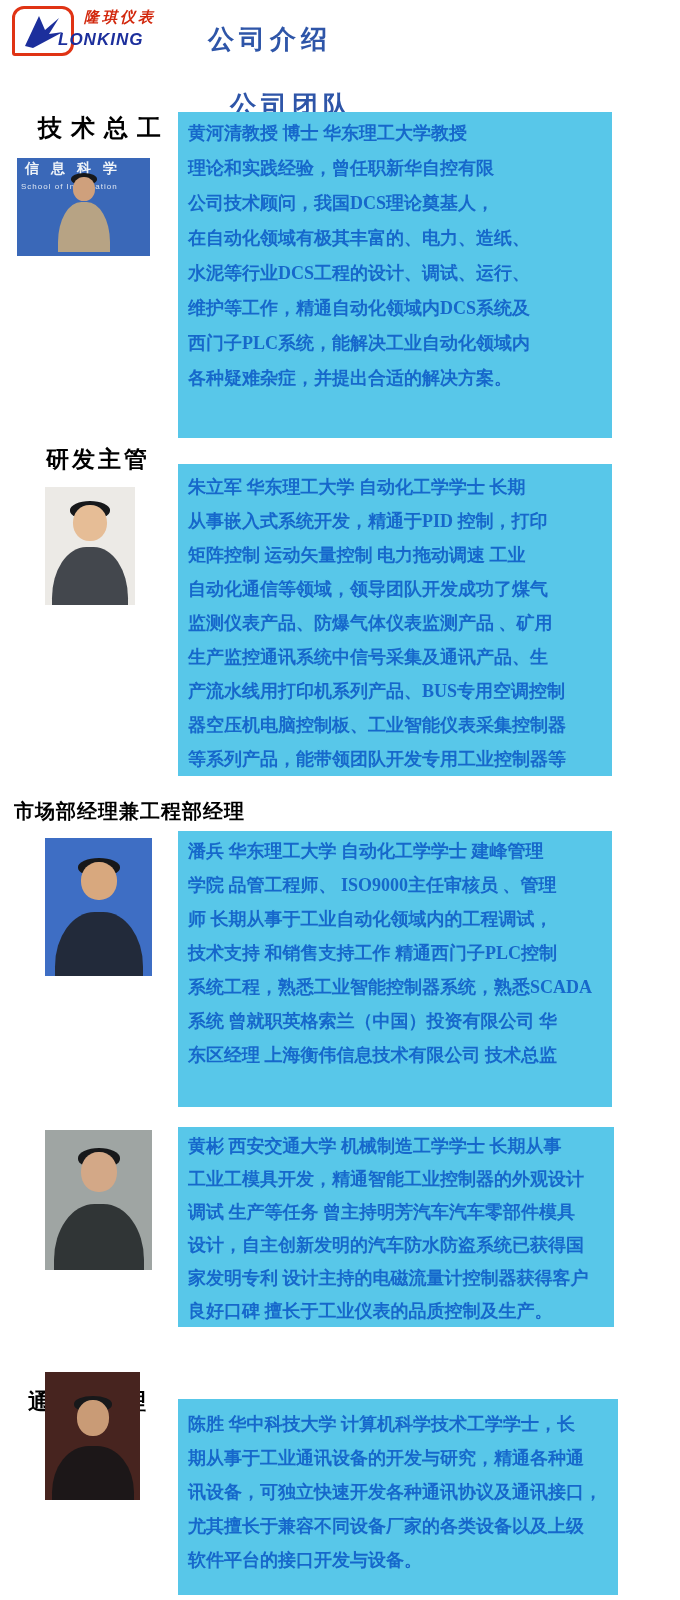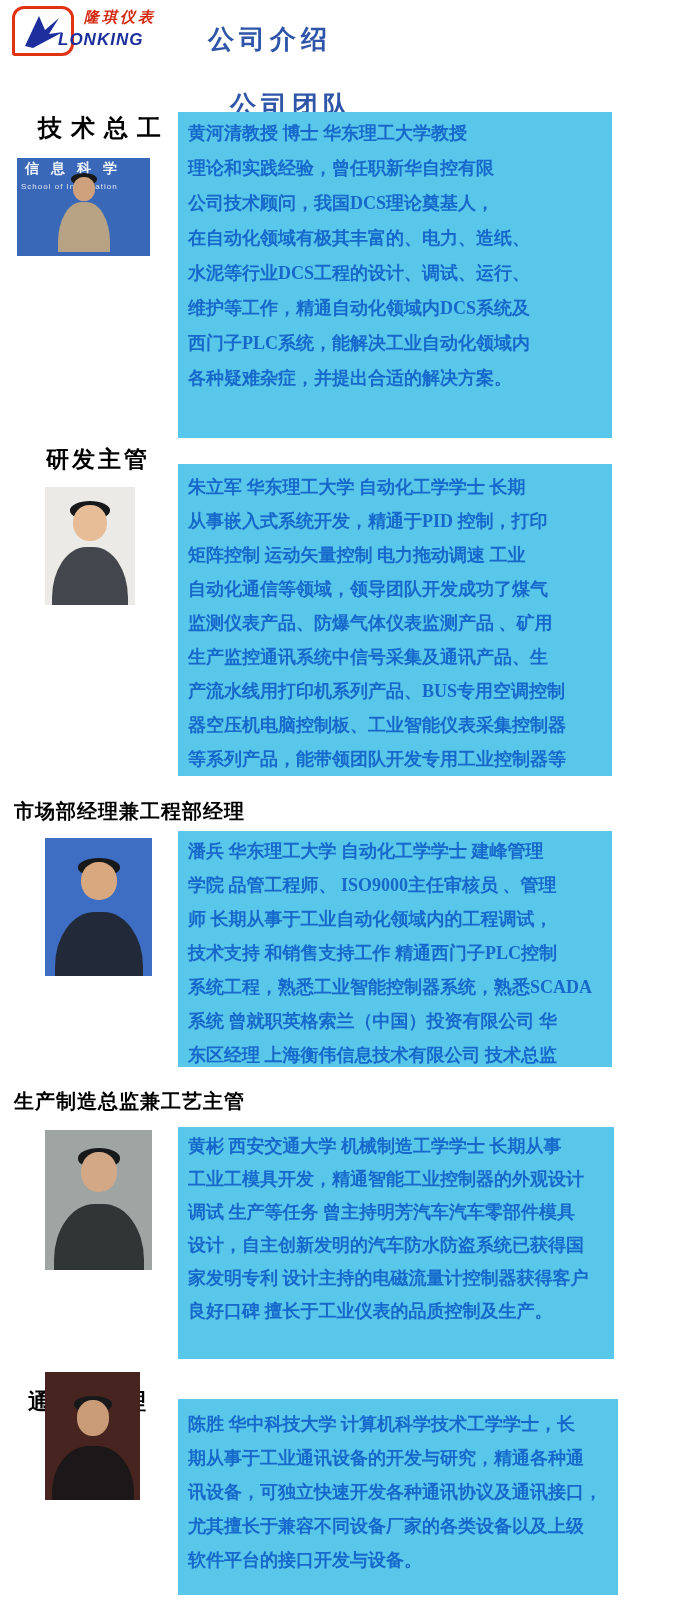--- a/index.html
+++ b/index.html
@@ -37,22 +37,22 @@
   #role-4 { left:28px; top:1387px; font-size:22px; letter-spacing:2px; }
 
   
   .bio {
     position:absolute; box-sizing:border-box; background:#58c7e9;
     color:#1668cb; font-weight:700; font-size:18px; overflow:hidden;
   }
   .bio-line { white-space:nowrap; }
   #bio-0 { left:178px; top:112px;  width:434px; height:326px; padding:4px 6px 0 10px; line-height:35px; }
   #bio-1 { left:178px; top:464px;  width:434px; height:312px; padding:6px 6px 0 10px; line-height:34px; }
-  #bio-2 { left:178px; top:831px;  width:434px; height:236px; padding:3px 4px 0 10px; line-height:34px; }
-  #bio-3 { left:178px; top:1127px; width:436px; height:232px; padding:3px 4px 0 10px; line-height:33px; }
+  #bio-2 { left:178px; top:831px;  width:434px; height:276px; padding:3px 4px 0 10px; line-height:34px; }
+  #bio-3 { left:178px; top:1127px; width:436px; height:200px; padding:3px 4px 0 10px; line-height:33px; }
   #bio-4 { left:178px; top:1399px; width:440px; height:196px; padding:8px 6px 0 10px; line-height:34px; }
 
   
   .photo { position:absolute; overflow:hidden; }
   #photo-0 { left:17px; top:158px;  width:133px; height:98px;  background:#3a68b8; }
   #photo-1 { left:45px; top:487px;  width:90px;  height:118px; background:#eceae6; }
   #photo-2 { left:45px; top:838px;  width:107px; height:138px; background:#3e6ec4; }
   #photo-3 { left:45px; top:1130px; width:107px; height:140px; background:#9fa5a3; }
   #photo-4 { left:45px; top:1372px; width:95px;  height:128px; background:#47241f; }
 
@@ -152,21 +152,20 @@
   <div class="bio" id="bio-2">
       <div class="bio-line">潘兵 华东理工大学 自动化工学学士  建峰管理</div>
       <div class="bio-line">学院 品管工程师、 ISO9000主任审核员 、管理</div>
       <div class="bio-line">师 长期从事于工业自动化领域内的工程调试，</div>
       <div class="bio-line">技术支持 和销售支持工作 精通西门子PLC控制</div>
       <div class="bio-line">系统工程，熟悉工业智能控制器系统，熟悉SCADA</div>
       <div class="bio-line">系统 曾就职英格索兰（中国）投资有限公司 华</div>
       <div class="bio-line">东区经理 上海衡伟信息技术有限公司 技术总监</div>
     </div>
 
-  <div class="role" id="role-3">生产制造总监兼工艺主管</div>
   <div class="photo" id="photo-3">
     <div class="p-hair"></div>
     <div class="p-head"></div>
     <div class="p-torso"></div>
   </div>
   <div class="bio" id="bio-3">
       <div class="bio-line">黄彬  西安交通大学 机械制造工学学士  长期从事</div>
       <div class="bio-line">工业工模具开发，精通智能工业控制器的外观设计</div>
       <div class="bio-line">调试 生产等任务 曾主持明芳汽车汽车零部件模具</div>
       <div class="bio-line">设计，自主创新发明的汽车防水防盗系统已获得国</div>

